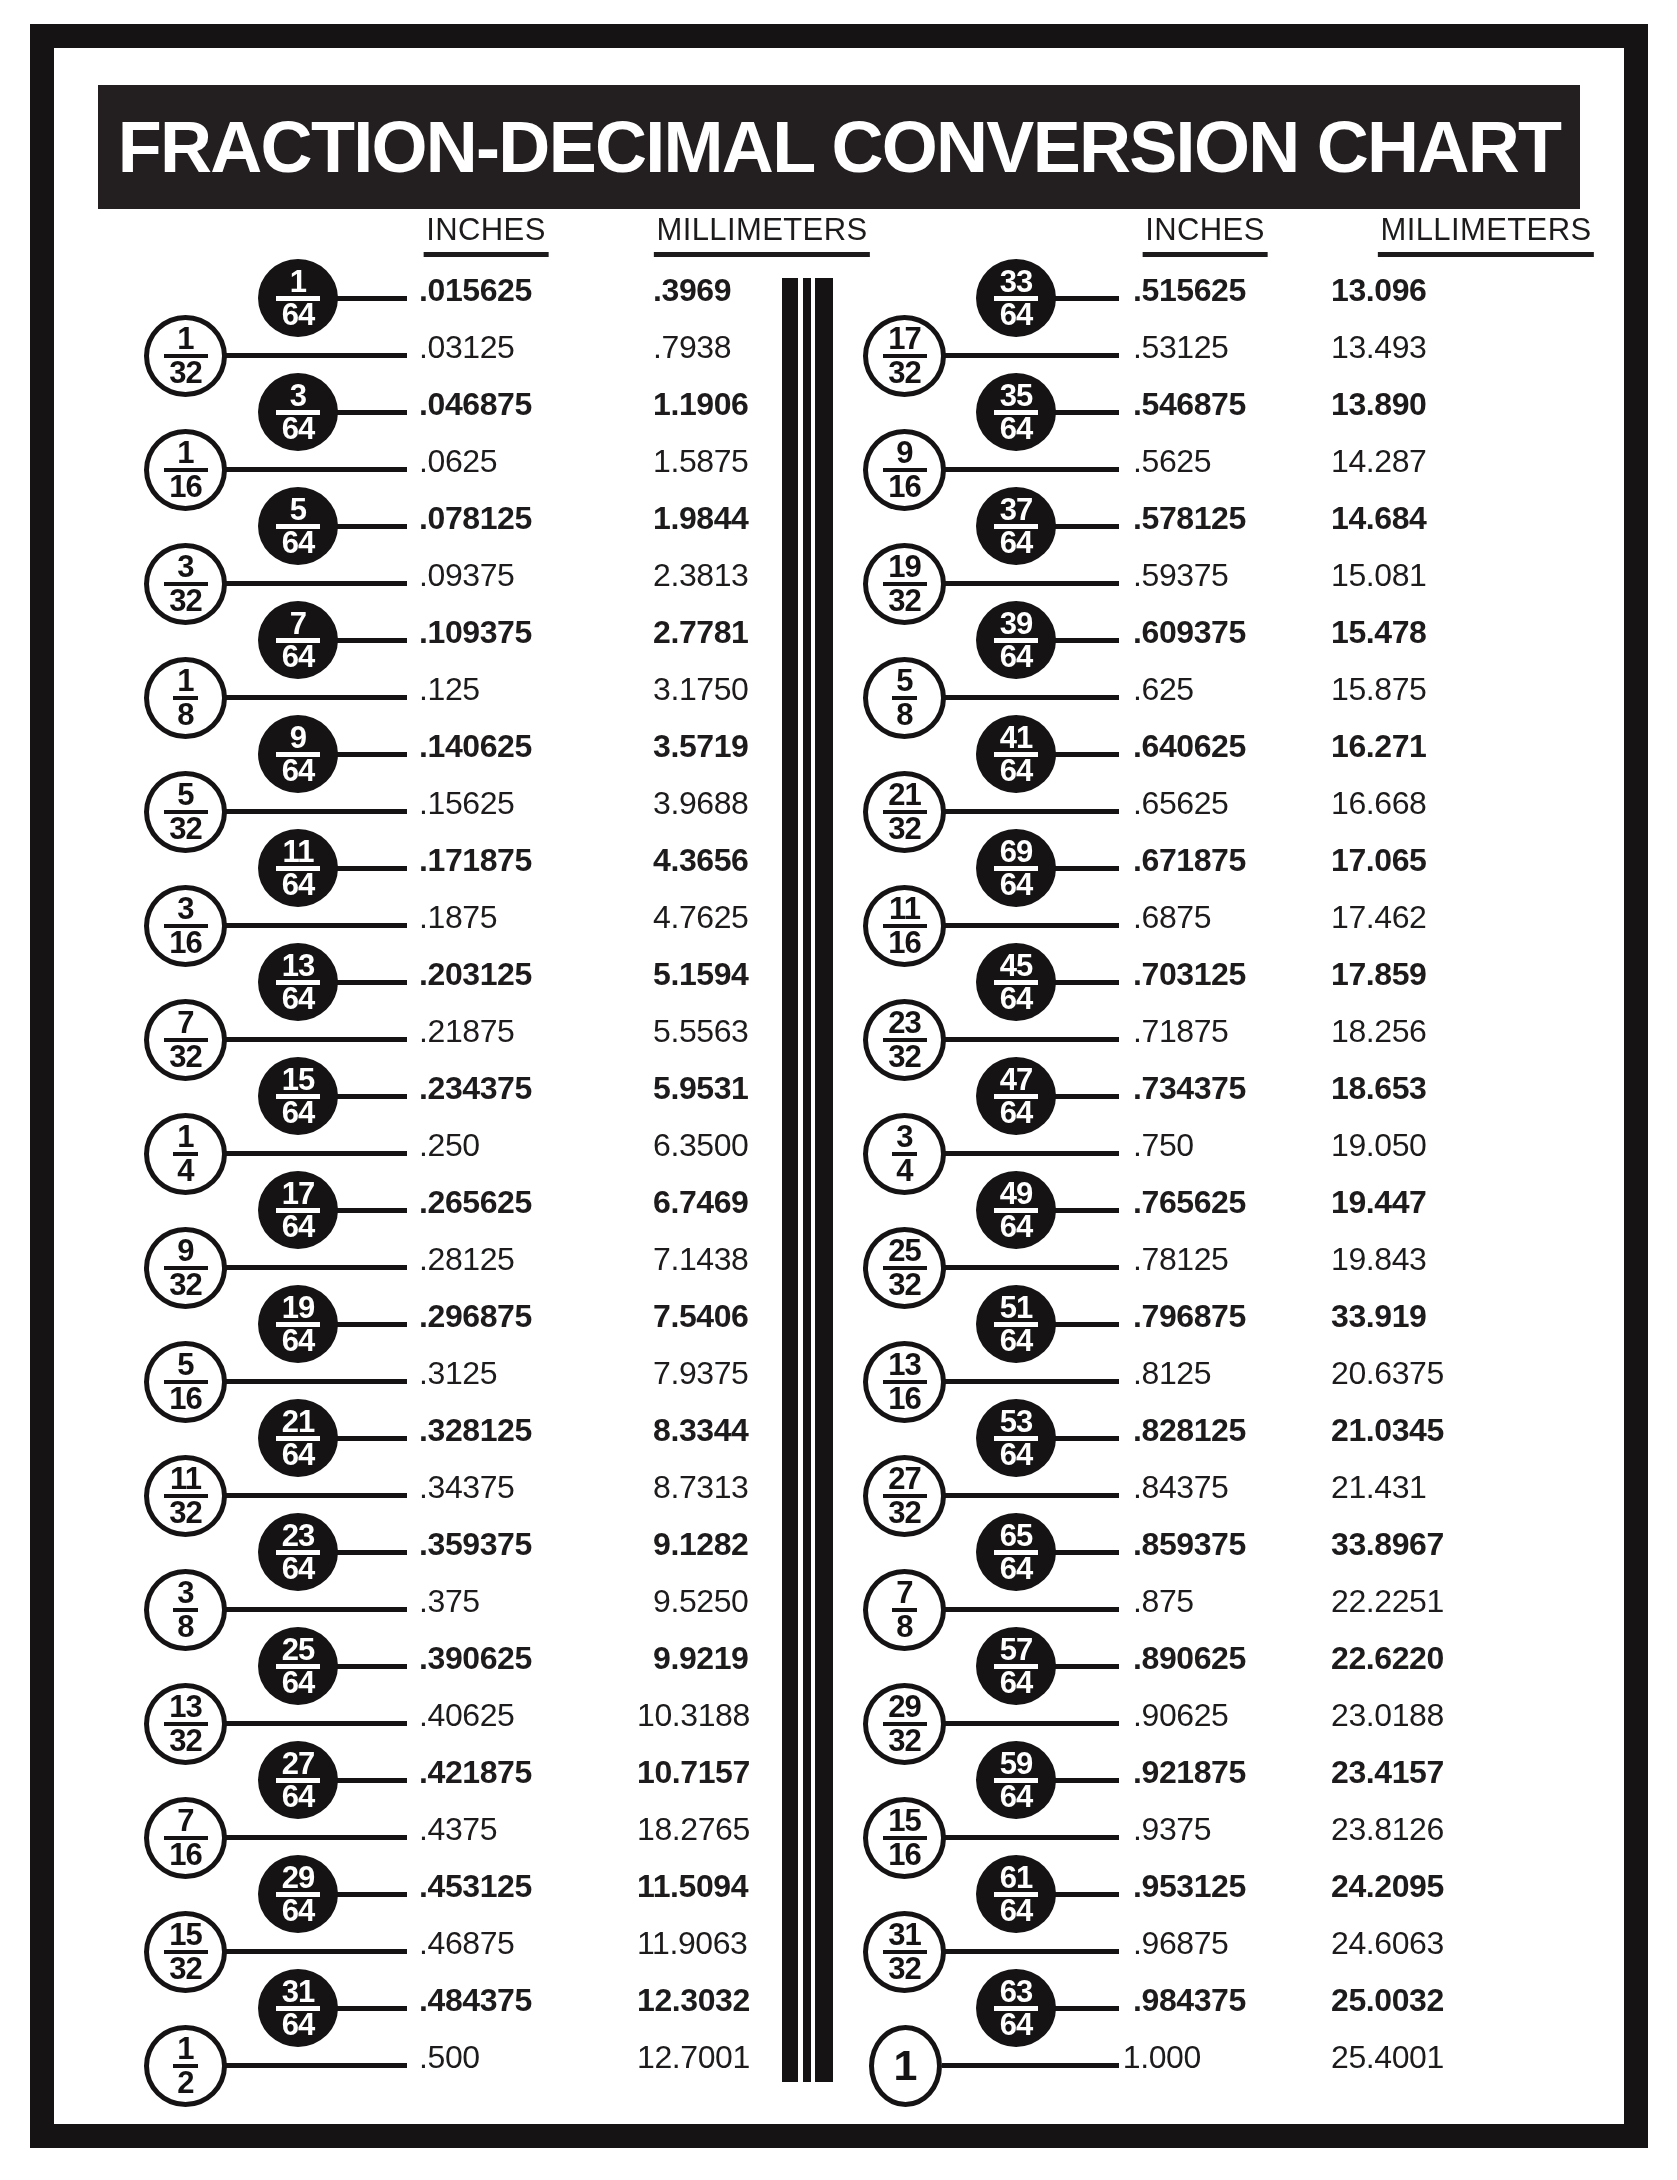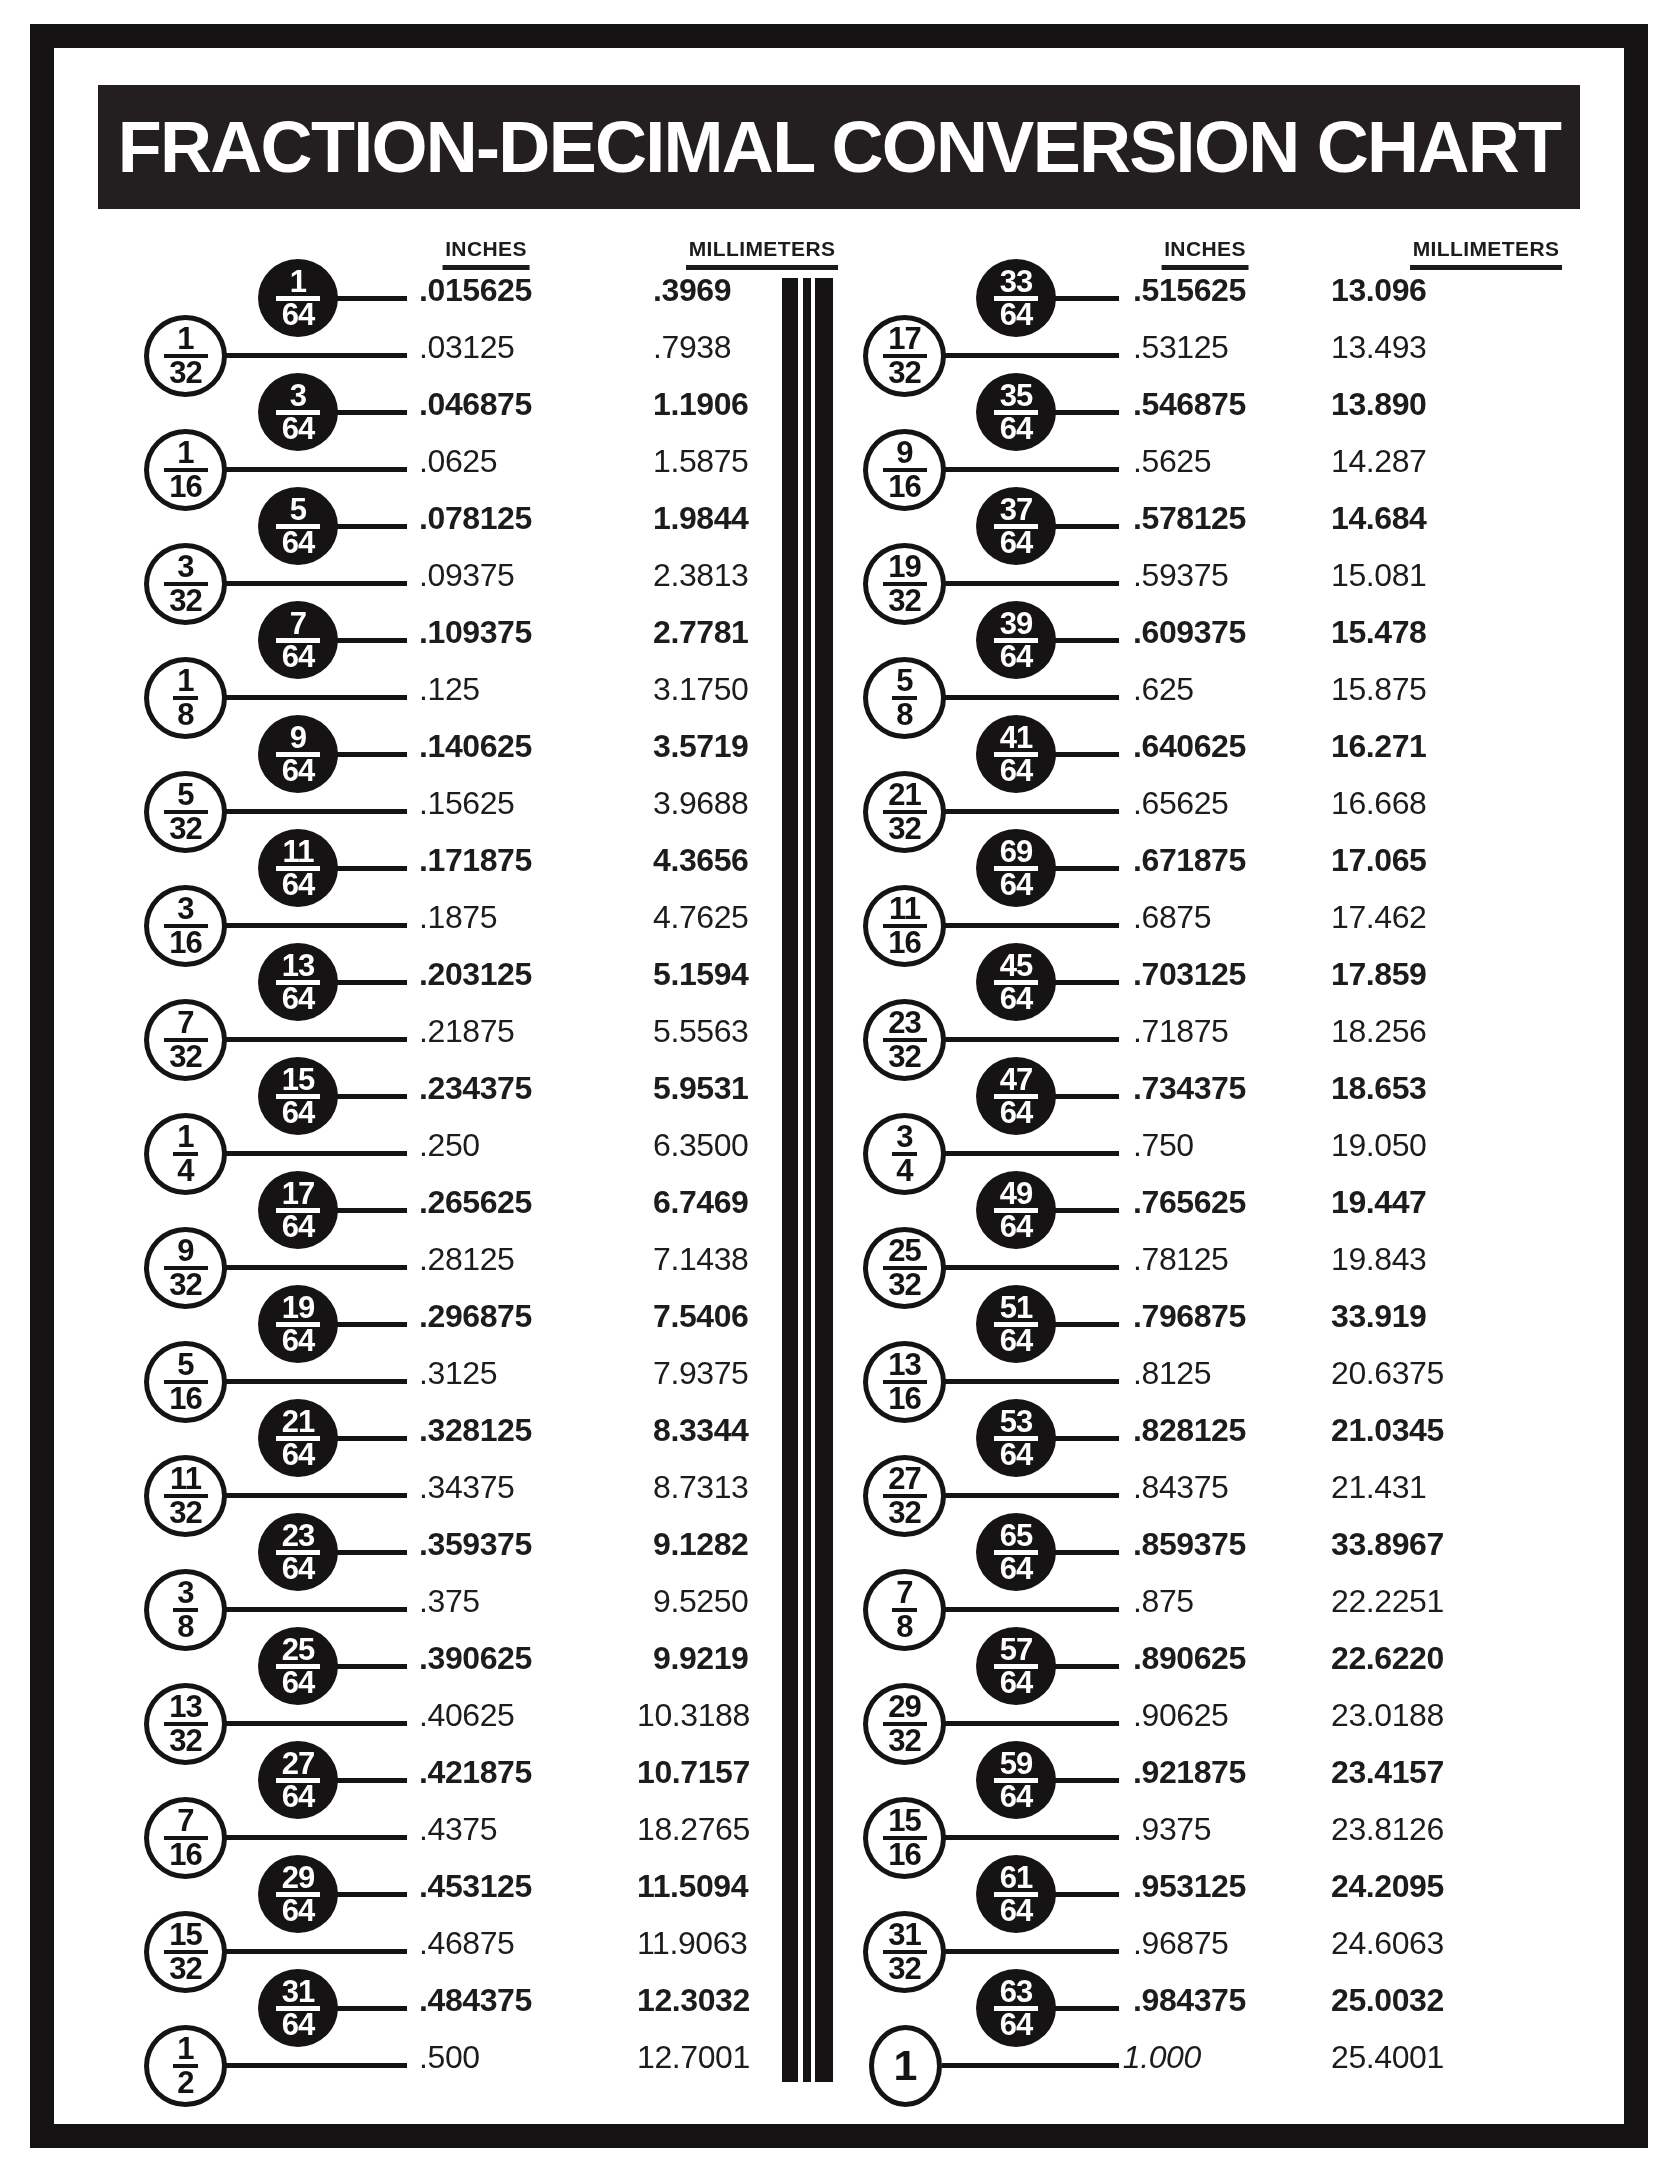--- a/index.html
+++ b/index.html
@@ -13,22 +13,22 @@
   }
   .banner{
     position:absolute;left:98px;top:85px;width:1482px;height:124px;
     background:#231f20;display:flex;align-items:center;justify-content:center;
   }
   .banner h1{
     margin:0;color:#ffffff;font-size:72px;font-weight:700;
     letter-spacing:-1.7px;white-space:nowrap;
   }
   .colhead{
-    position:absolute;top:237px;transform:translateX(-50%);
-    font-size:21px;font-weight:700;letter-spacing:0.4px;
+    position:absolute;top:212px;transform:translateX(-50%);
+    font-size:31px;font-weight:400;letter-spacing:0.4px;
     border-bottom:5.1px solid #1d1b1c;padding:0 2.6px 4.3px;white-space:nowrap;
   }
   .h-l-in{left:486px}.h-l-mm{left:762px}.h-r-in{left:1205px}.h-r-mm{left:1486px}
   .divider{position:absolute;left:782px;top:278px;width:51px;height:1804px;}
   .divider .dbar{position:absolute;top:0;bottom:0;background:#151314;}
   .dbar1{left:0;width:16px}.dbar2{left:21px;width:7.7px}.dbar3{left:33px;width:18px}
   .rows{position:absolute;top:262px;left:0;width:1677px;}
   .row{position:relative;height:57px;}
   .circle{
     position:absolute;box-sizing:border-box;display:flex;align-items:center;
@@ -51,21 +51,21 @@
   .half-right .cline.w{left:942px;width:177px}
   .half-right .cline.b{left:1053px;width:66px}
   .val{position:absolute;top:12px;font-size:32px;line-height:32px;
        letter-spacing:-0.4px;white-space:nowrap;}
   .half-left  .in{left:419px}
   .half-left  .mmv{left:653px}
   .half-right .in{left:1133px}
   .half-right .mmv{left:1331px}
   .emph .val{font-weight:700;}
   .half-left .mmv.wide{margin-left:-16px;}
-  .in.whole-shift{margin-left:-10.2px;font-style:italic;}
+  .in.whole-shift{margin-left:-10.2px;}
 </style>
 </head>
 <body>
 
 <div class="frame"></div>
 
 <div class="banner">
   <h1>FRACTION-DECIMAL CONVERSION CHART</h1>
 </div>
 

